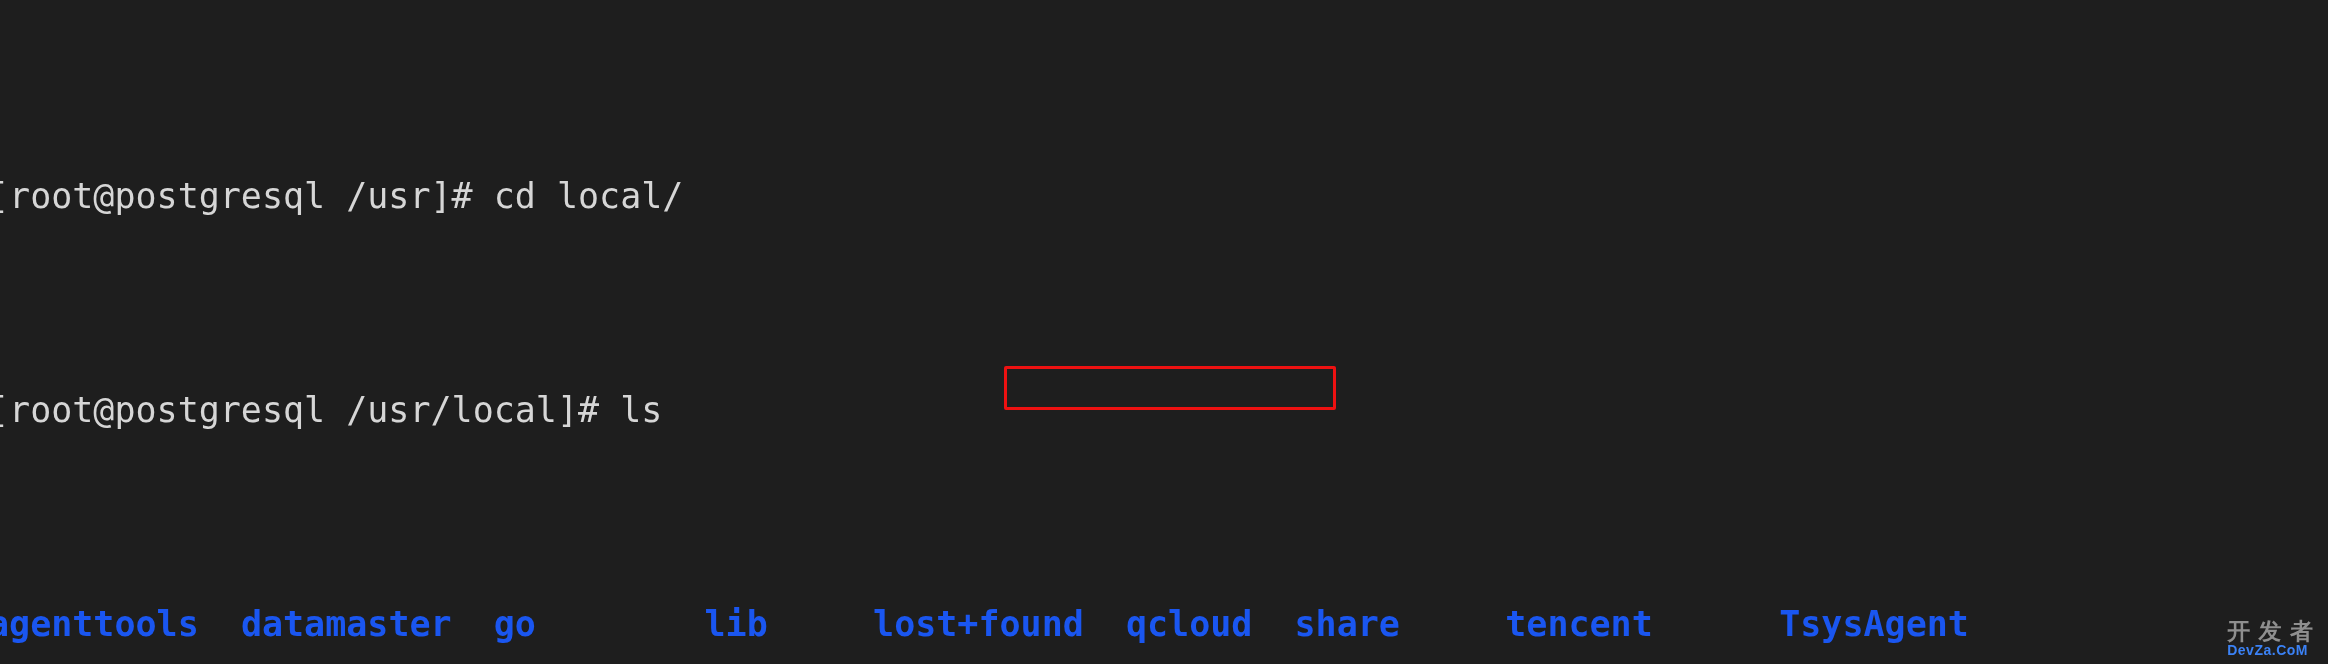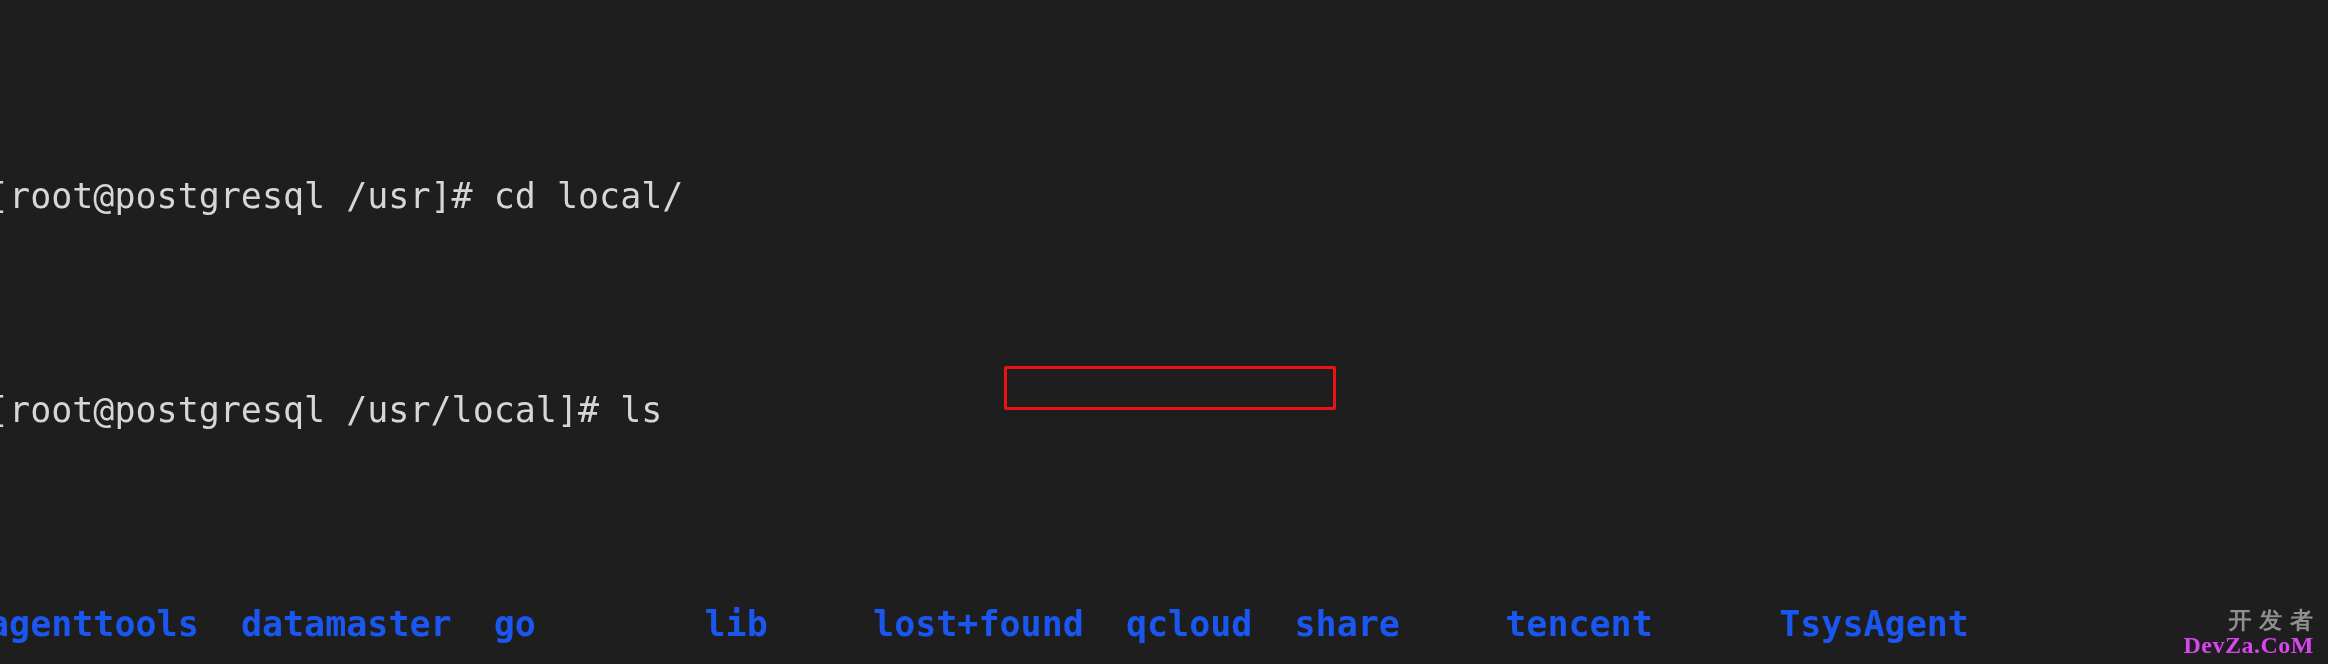--- a/index.html
+++ b/index.html
@@ -40,37 +40,37 @@
     height: 44px;
     border: 3px solid #ee1111;
     border-radius: 2px;
     box-sizing: border-box;
     pointer-events: none;
   }
   #watermark {
     position: absolute;
     right: 14px;
     bottom: 6px;
-    text-align: right;
-    font-family: Liberation Serif, serif;
+    text-align: left;
+    font-family: Liberation Sans, sans-serif;
     line-height: 1.05;
     user-select: none;
   }
   #watermark .wm-cn {
     display: block;
     font-size: 23px;
     font-weight: 700;
     color: #8f8f8f;
     letter-spacing: 1px;
   }
   #watermark .wm-en {
     display: block;
-    font-size: 24px;
+    font-size: 14px;
     font-weight: 700;
-    color: #d946ef;
+    color: #3b82f6;
     letter-spacing: 0.5px;
   }
 </style>
 </head>
 <body>
 
 <div id="terminal">
 
   <div id="screen">
 

